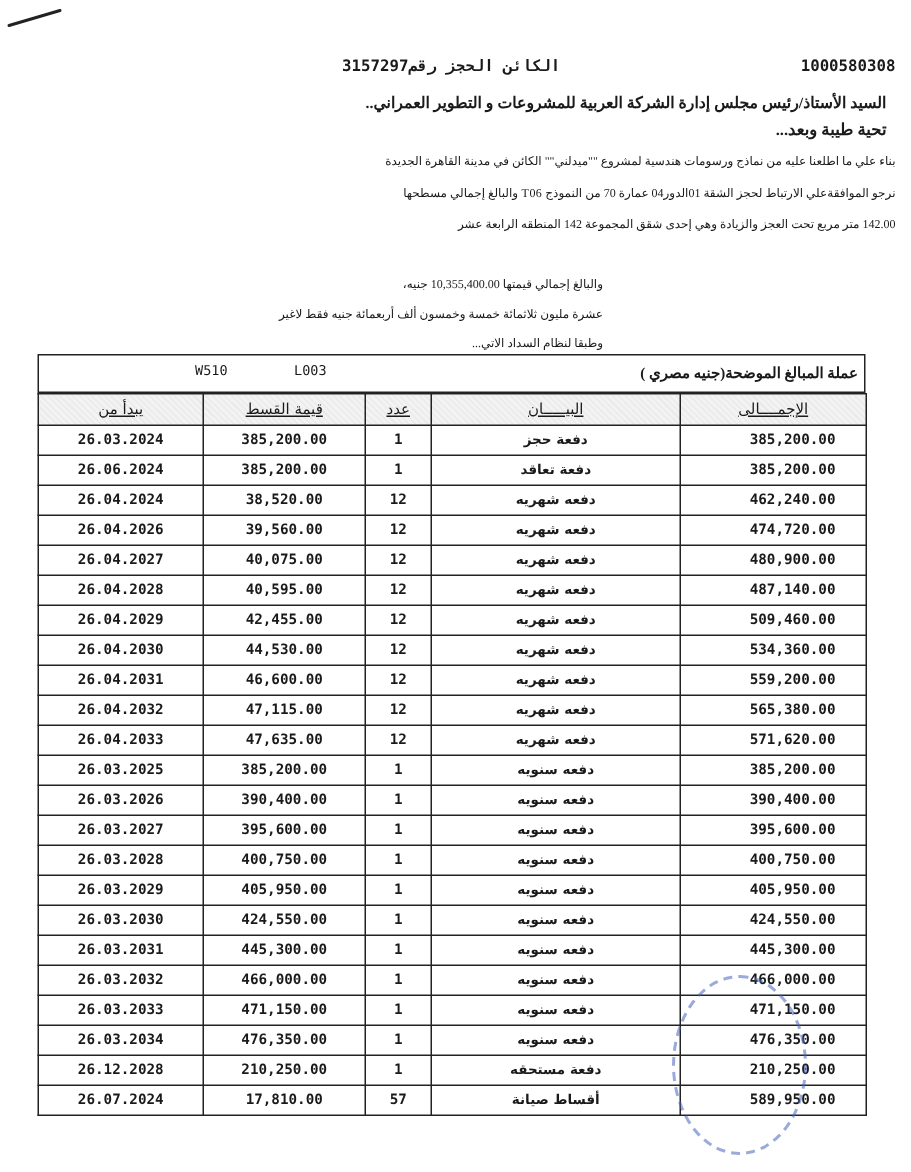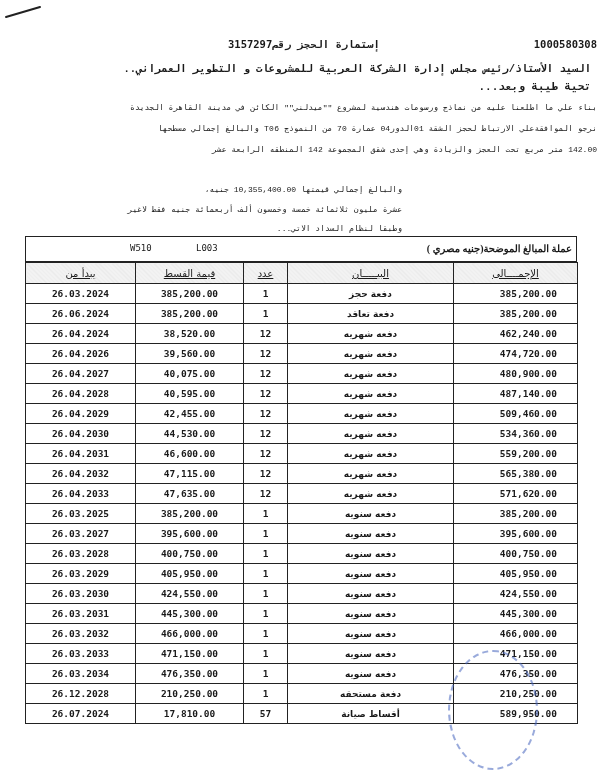--- a/index.html
+++ b/index.html
@@ -7,21 +7,21 @@
       width: 607px; height: 781px; position: relative; overflow: hidden;
       font-family: "DejaVu Sans Mono", "Liberation Mono", monospace;
       color: #1a1a1a;
     }
     .pen-mark { position: absolute; left: 4px; top: 4px; width: 40px; height: 16px; }
     .hdr-line { position: absolute; top: 38px; font-size: 10.5px; font-weight: bold; }
     .hdr-num { right: 10px; }
     .hdr-title { left: 228px; direction: rtl; }
     .ar {
       position: absolute; direction: rtl; right: 10px; white-space: nowrap;
-      font-family: Liberation Mono, monospace; font-weight: bold;
+      font-family: Liberation Serif, serif; font-weight: bold;
     }
     .l1 { top: 62px; font-size: 10.5px; right: 16px; }
     .l2 { top: 80px; font-size: 11px; right: 16px; }
     .l3 { top: 103px; font-size: 8px; font-weight: normal; letter-spacing: 0.3px; }
     .l4 { top: 124px; font-size: 8px; font-weight: normal; letter-spacing: 0.3px; padding-left: 39px; }
     .l5 { top: 145px; font-size: 8px; font-weight: normal; letter-spacing: 0.3px; }
     .l6 { top: 185px; font-size: 8px; font-weight: normal; right: 205px; }
     .l7 { top: 205px; font-size: 8px; font-weight: normal; right: 205px; }
     .l8 { top: 224px; font-size: 8px; font-weight: normal; right: 205px; text-align: center; }
 
@@ -69,21 +69,21 @@
     }
   </style>
 </head>
 <body>
 
 <svg class="pen-mark" viewBox="0 0 40 16">
   <path d="M2 13 L36 3" stroke="#222" stroke-width="2" stroke-linecap="round" fill="none"></path>
 </svg>
 
 <div class="hdr-line hdr-num">1000580308</div>
-<div class="hdr-line hdr-title">إستمارة الحجز رقم3157297</div>
+<div class="hdr-line hdr-title">الكائن الحجز رقم3157297</div>
 
 <div class="ar l1">السيد الأستاذ/رئيس مجلس إدارة الشركة العربية للمشروعات و التطوير العمراني..</div>
 <div class="ar l2">تحية طيبة وبعد...</div>
 <div class="ar l3">بناء علي ما اطلعنا عليه من نماذج ورسومات هندسية لمشروع ""ميدلني"" الكائن في مدينة القاهرة الجديدة</div>
 <div class="ar l4">نرجو الموافقةعلي الارتباط لحجز الشقة 01الدور04  عمارة  70  من النموذج T06  والبالغ إجمالي مسطحها</div>
 <div class="ar l5">142.00  متر مربع تحت العجز والزيادة وهي إحدى شقق المجموعة  142 المنطقه الرابعة عشر</div>
 <div class="ar l6">والبالغ إجمالي قيمتها  10,355,400.00  جنيه،</div>
 <div class="ar l7">عشرة مليون ثلاثمائة خمسة وخمسون ألف أربعمائة   جنيه فقط لاغير</div>
 <div class="ar l8">وطبقا لنظام السداد الاتي...</div>
 
@@ -189,20 +189,27 @@
         <td class="total">571,620.00</td>
       </tr>
       <tr>
         <td>26.03.2025</td>
         <td>385,200.00</td>
         <td>1</td>
         <td class="desc">دفعه سنويه</td>
         <td class="total">385,200.00</td>
       </tr>
       <tr>
+        <td>26.03.2026</td>
+        <td>390,400.00</td>
+        <td>1</td>
+        <td class="desc">دفعه سنويه</td>
+        <td class="total">390,400.00</td>
+      </tr>
+      <tr>
         <td>26.03.2027</td>
         <td>395,600.00</td>
         <td>1</td>
         <td class="desc">دفعه سنويه</td>
         <td class="total">395,600.00</td>
       </tr>
       <tr>
         <td>26.03.2028</td>
         <td>400,750.00</td>
         <td>1</td>

